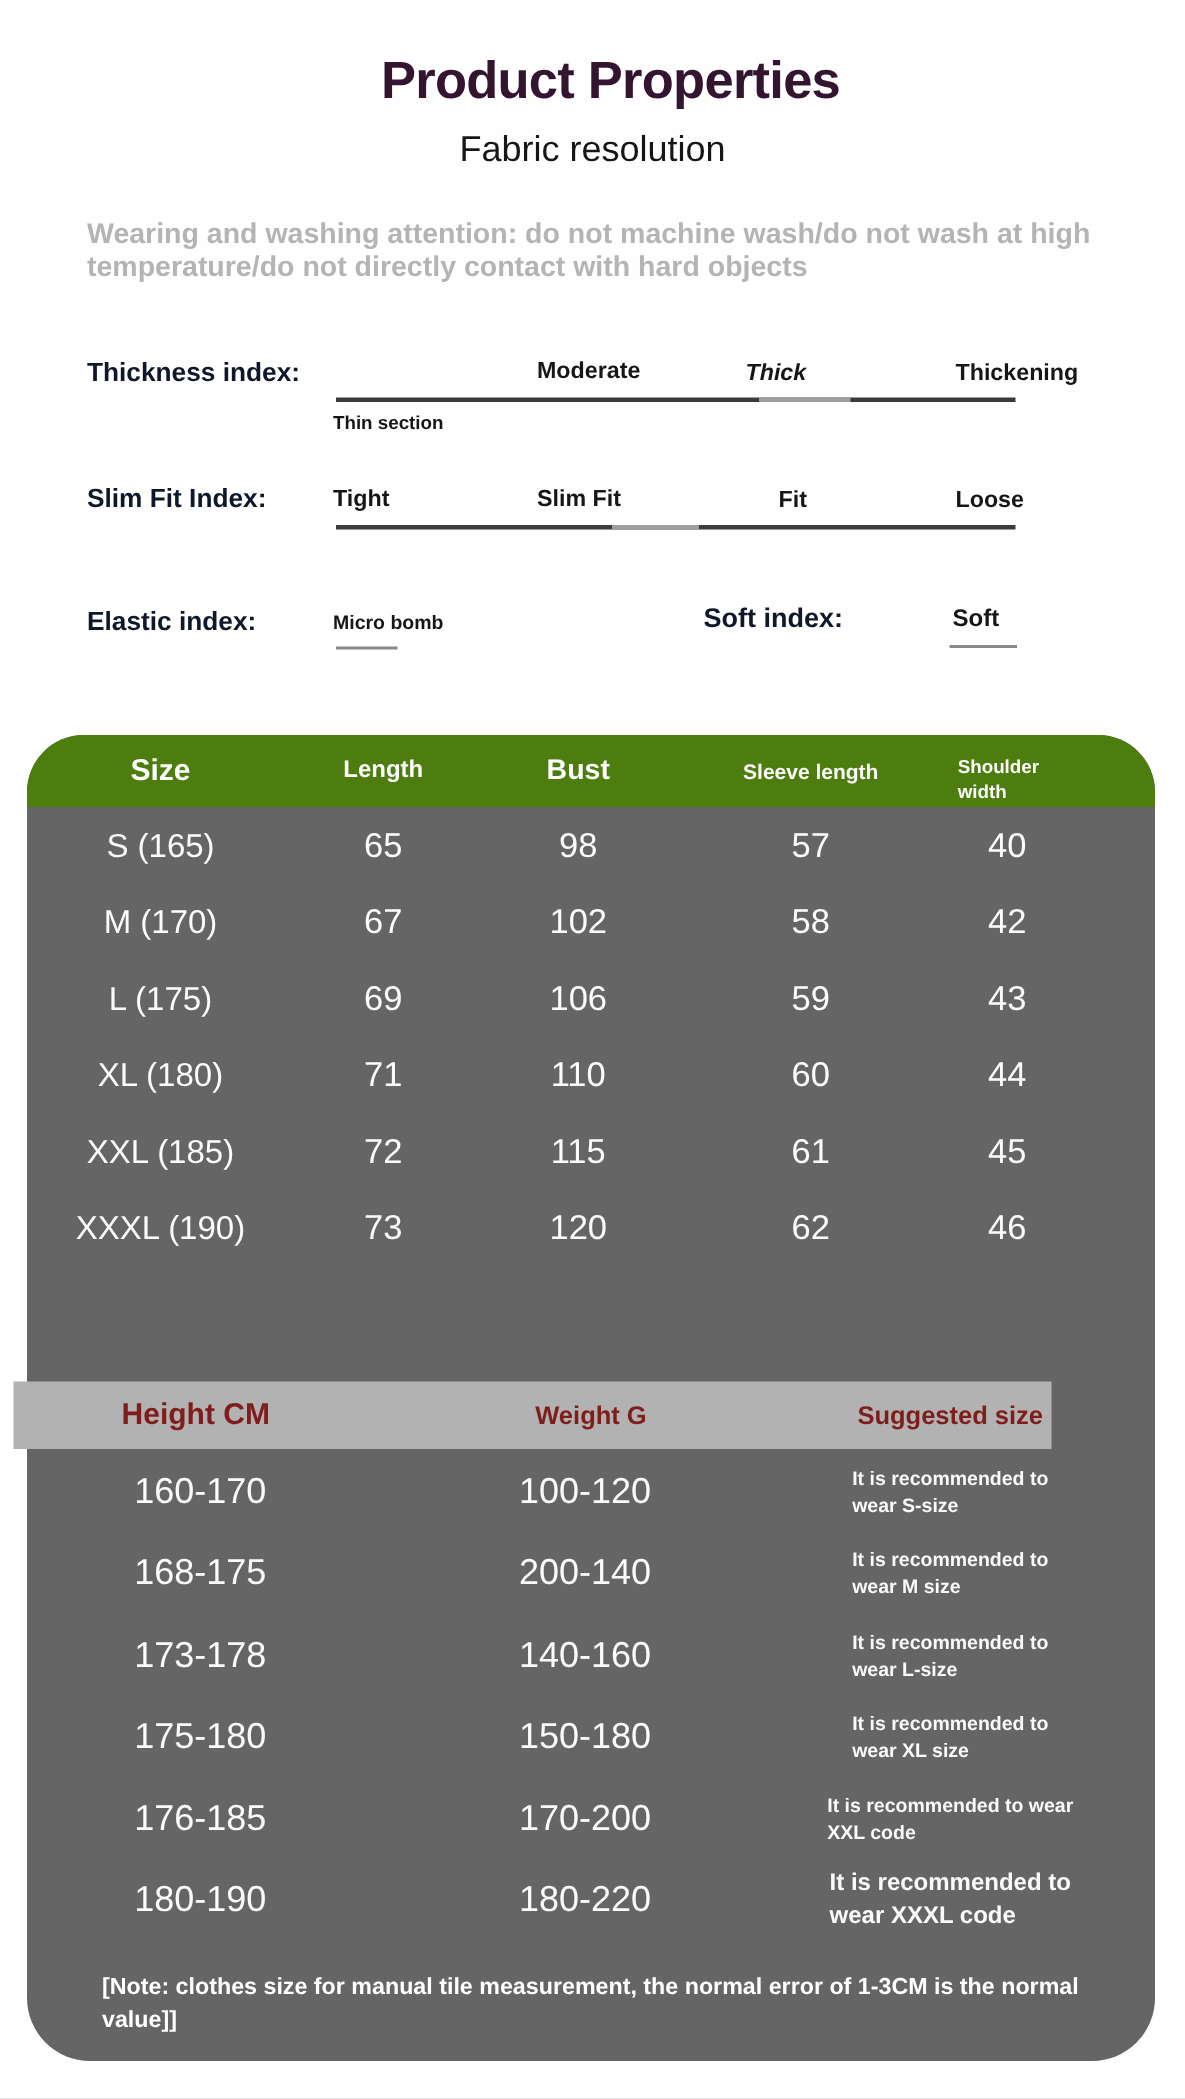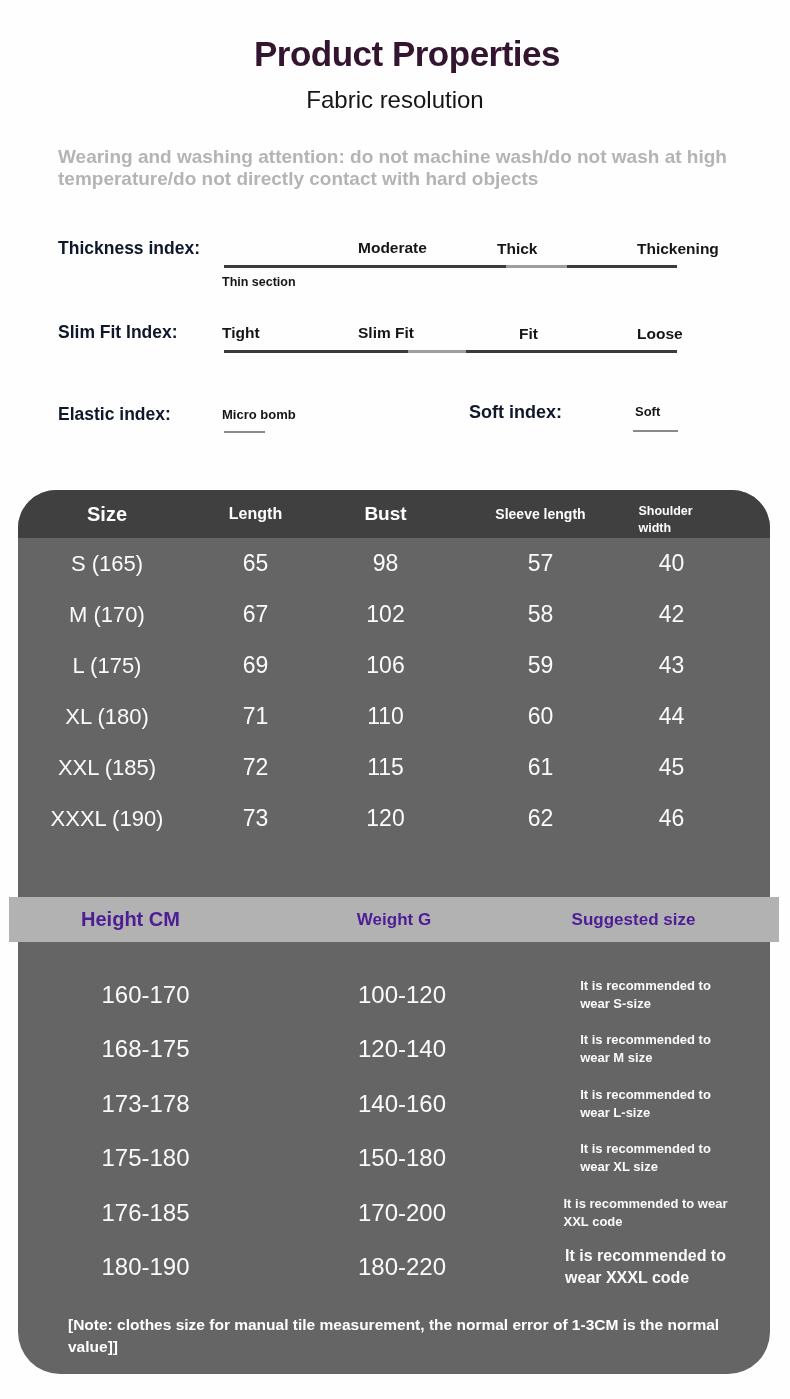--- a/index.html
+++ b/index.html
@@ -23,48 +23,48 @@
   
   .idx-label{position:absolute;font-weight:bold;color:#0f172a;white-space:nowrap;font-size:17.5px;}
   .opt{position:absolute;font-weight:bold;color:#161616;white-space:nowrap;font-size:15.5px;}
   .scale-line{position:absolute;height:3px;background:#3b3b3b;}
   .scale-seg{position:absolute;top:0;height:3px;background:#9e9e9e;}
   .mini-ul{position:absolute;height:2px;background:#8a8a8a;}
 
   #lbl-thickness{left:58px;top:238px;}
   #opt-thin{left:222px;top:243px;font-size:12.5px;margin-top:32px;}
   #opt-moderate{left:358px;top:239px;}
-  #opt-thick{left:497px;top:240px;}
+  #opt-thick{left:497px;top:240px;font-style:italic;}
   #opt-thickening{left:637px;top:240px;}
   #line-thickness{left:224px;top:265px;width:453px;}
   #line-thickness .scale-seg{left:282px;width:61px;}
 
   #lbl-slimfit{left:58px;top:322px;}
   #opt-tight{left:222px;top:324px;}
   #opt-slimfit{left:358px;top:324px;}
   #opt-fit{left:519px;top:325px;}
   #opt-loose{left:637px;top:325px;}
   #line-slimfit{left:224px;top:350px;width:453px;}
   #line-slimfit .scale-seg{left:184px;width:58px;}
 
   #lbl-elastic{left:58px;top:404px;}
   #val-elastic{left:222px;top:407px;font-size:13px;}
   #ul-elastic{left:224px;top:431px;width:41px;}
   #lbl-soft{left:469px;top:402px;font-size:18px;}
-  #val-soft{left:635px;top:404px;font-size:13px;}
+  #val-soft{left:635px;top:404px;font-size:16px;}
   #ul-soft{left:633px;top:430px;width:45px;}
 
   
   .panel{
     position:absolute;left:18px;top:490px;width:752px;height:884px;
     background:#656565;border-radius:38px 38px 42px 42px;
   }
   .t1-header{
     position:absolute;left:0;top:0;width:752px;height:48px;
-    background:#404040;border-radius:38px 38px 0 0;
+    background:#4d7c0f;border-radius:38px 38px 0 0;
     display:grid;grid-template-columns:170px 135px 145px 145px 157px;
     align-items:center;color:#fdfdfd;font-weight:bold;
   }
   .t1-header .cell{text-align:center;}
   .t1-header .c0{font-size:20px;padding-left:8px;}
   .t1-header .c1{font-size:16px;}
   .t1-header .c2{font-size:19px;padding-right:20px;}
   .t1-header .c3{font-size:14px;}
   .t1-header .c4{font-size:12.5px;line-height:1.3;padding-right:40px;margin-top:11px;}
   .t1-header .c4 .wrap{display:inline-block;text-align:left;width:66px;}
@@ -73,31 +73,31 @@
     position:absolute;left:0;width:752px;height:51px;
     display:grid;grid-template-columns:170px 135px 145px 145px 157px;
     align-items:center;color:#fbfbfb;
   }
   .t1-row .cell{text-align:center;font-size:23px;}
   .t1-row .c0{font-size:22px;padding-left:8px;}
   .t1-row .c2{padding-right:20px;}
   .t1-row .c4{padding-right:40px;}
 
   .t2-header{
-    position:absolute;left:-9px;top:407px;width:770px;height:45px;
+    position:absolute;left:-9px;top:431px;width:692px;height:45px;
     background:#b2b2b2;display:grid;grid-template-columns:255px 252px 263px;
-    align-items:center;color:#4c1d95;font-weight:bold;
+    align-items:center;color:#7f1d1d;font-weight:bold;
   }
   .t2-header .cell{text-align:center;}
   .t2-header .c0{font-size:20px;padding-right:12px;}
   .t2-header .c1{font-size:17px;padding-left:8px;}
   .t2-header .c2{font-size:17px;padding-right:28px;}
 
   .t2-row{
-    position:absolute;left:12px;width:752px;height:54px;
+    position:absolute;left:0;width:752px;height:54px;
     display:grid;grid-template-columns:243px 250px 259px;
     align-items:center;color:#fafafa;
   }
   .t2-row .cell{text-align:center;font-size:24px;}
   .t2-row .c0{padding-right:12px;}
   .t2-row .c1{padding-left:8px;}
   .t2-row .c2{display:flex;justify-content:center;padding-right:14px;font-size:13px;}
   .t2-row .sg{font-weight:bold;line-height:1.35;text-align:left;}
   .t2-row.big .c2{font-size:16px;}
 
@@ -201,21 +201,21 @@
 
     <div class="t2-row" style="top:478px">
       <div class="cell c0">160-170</div>
       <div class="cell c1">100-120</div>
       <div class="cell c2">
           <div class="sg"><span>It is recommended to</span><br><span>wear S-size</span></div>
         </div>
     </div>
     <div class="t2-row" style="top:532px">
       <div class="cell c0">168-175</div>
-      <div class="cell c1">120-140</div>
+      <div class="cell c1">200-140</div>
       <div class="cell c2">
           <div class="sg"><span>It is recommended to</span><br><span>wear M size</span></div>
         </div>
     </div>
     <div class="t2-row" style="top:587px">
       <div class="cell c0">173-178</div>
       <div class="cell c1">140-160</div>
       <div class="cell c2">
           <div class="sg"><span>It is recommended to</span><br><span>wear L-size</span></div>
         </div>

